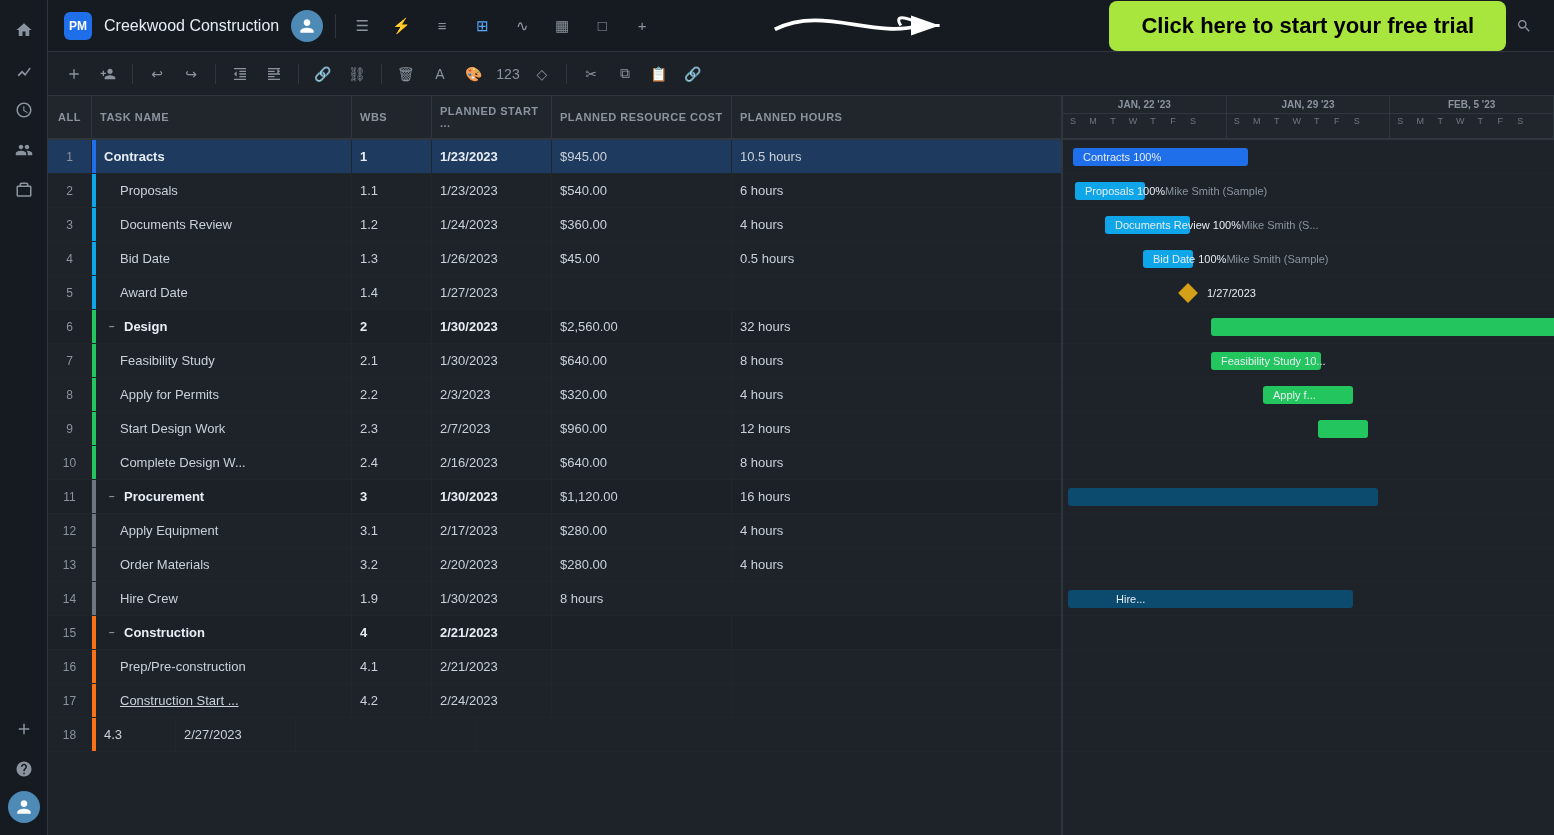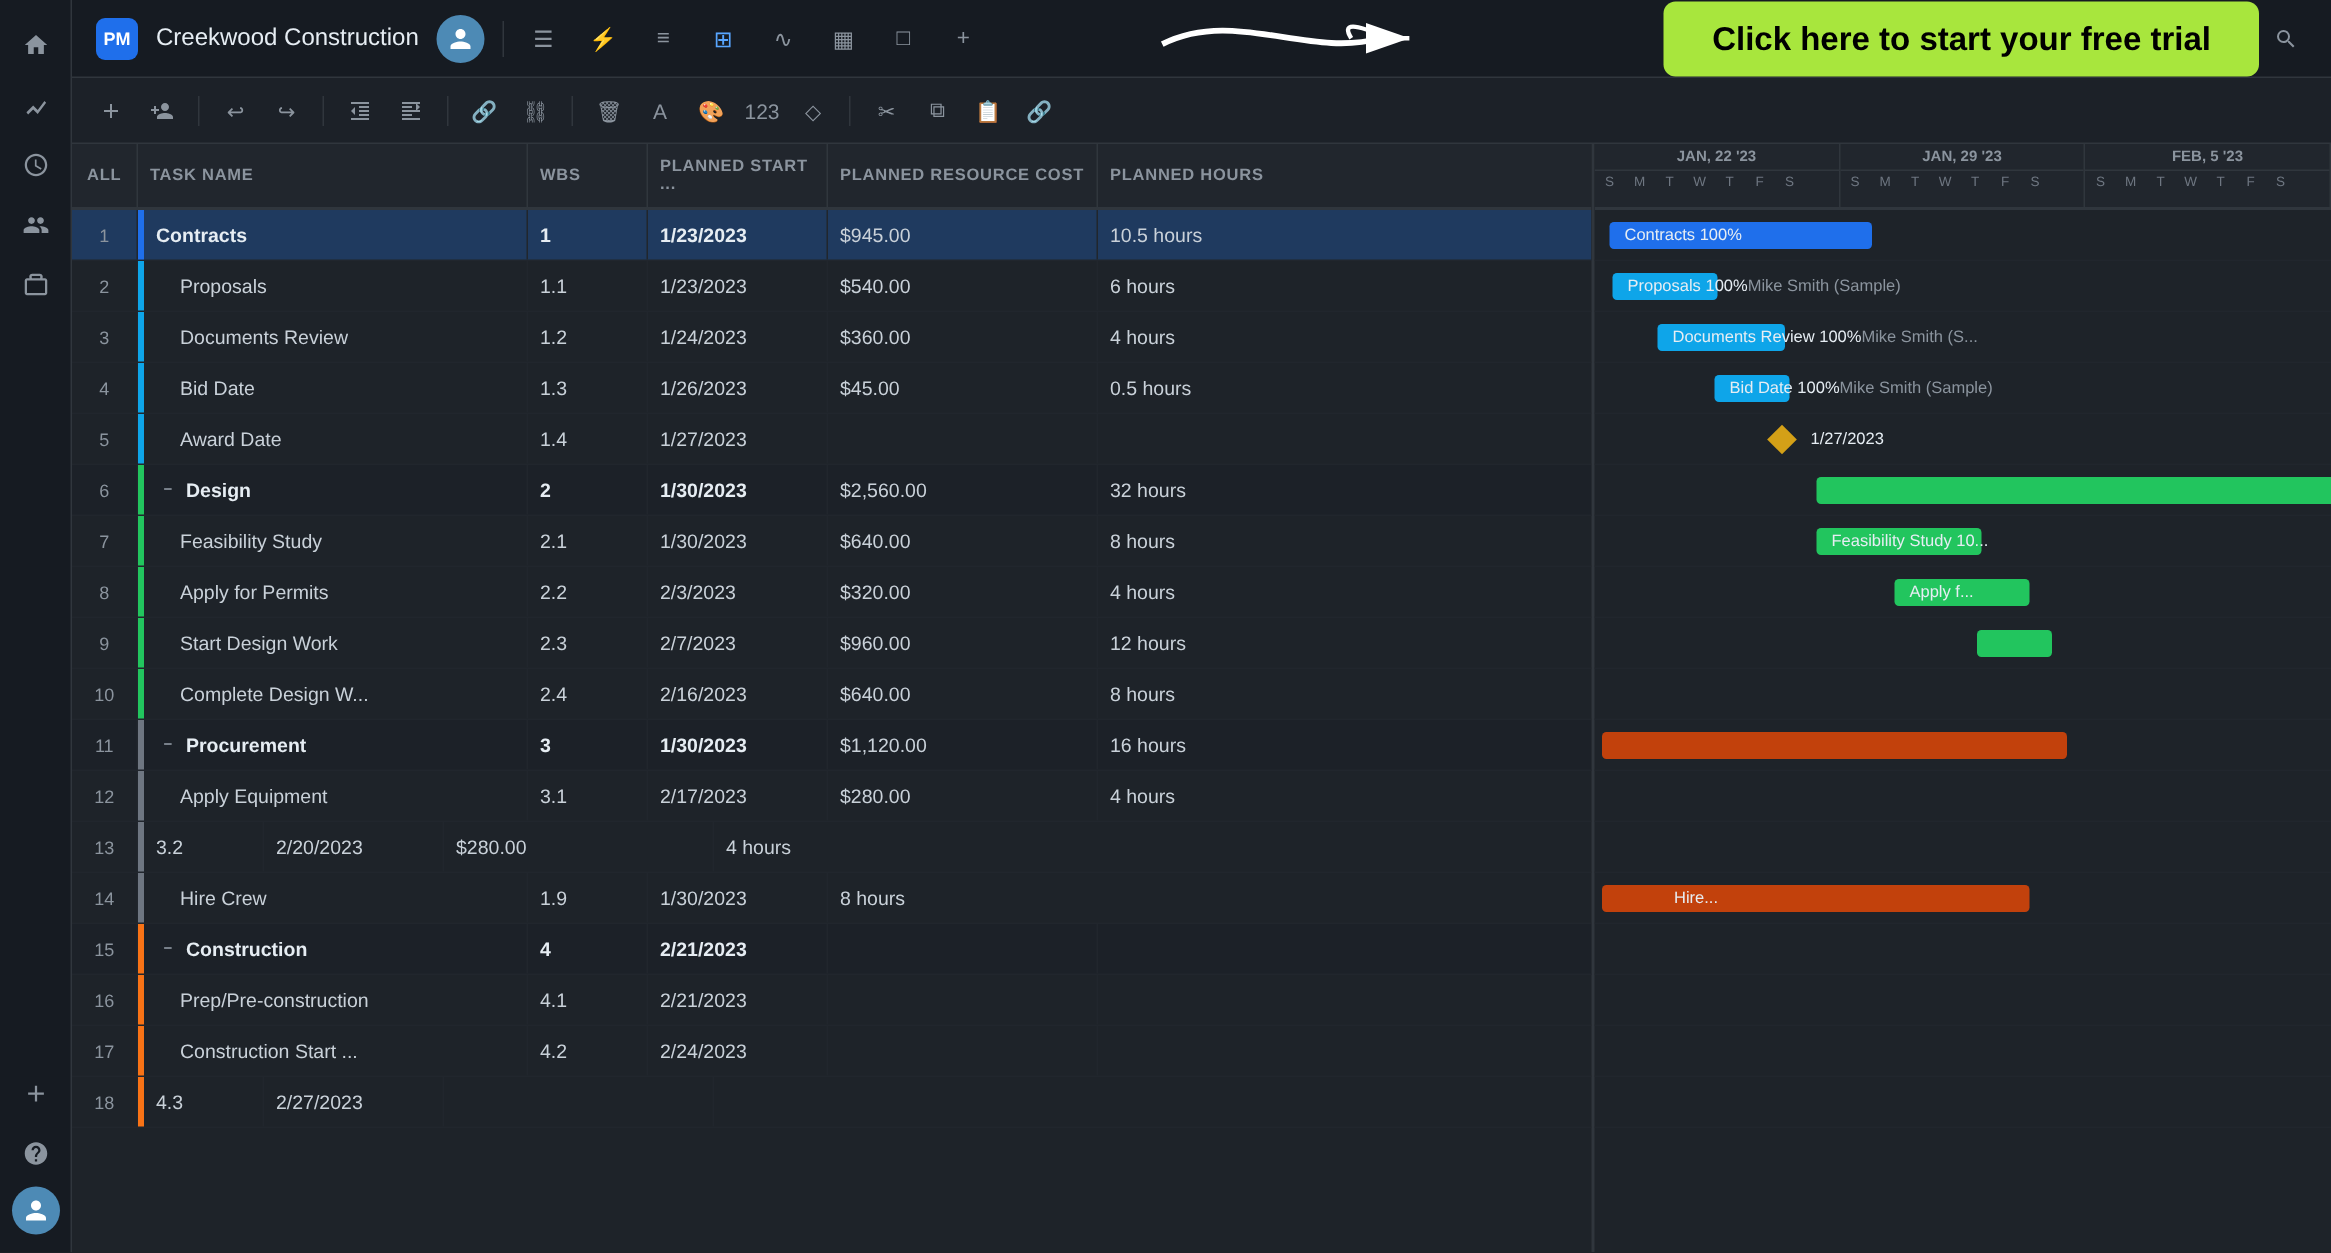--- a/index.html
+++ b/index.html
@@ -307,21 +307,21 @@
       align-items: center;
       padding: 0 6px;
       font-size: 11px;
       font-weight: 500;
       white-space: nowrap;
       overflow: visible;
     }
     .gantt-bar.blue { background: #1f6feb; color: white; }
     .gantt-bar.cyan { background: #0ea5e9; color: white; }
     .gantt-bar.green { background: #22c55e; color: #000; }
-    .gantt-bar.gray { background: #c2410c; color: white; padding-left: 44px; }
+    .gantt-bar.gray { background: #0c4a6e; color: white; padding-left: 44px; }
     .gantt-bar .bar-label {
       margin-left: 4px;
       font-size: 11px;
       color: #e6edf3;
       white-space: nowrap;
     }
 
   </style>
 </head>
 <body>
@@ -622,20 +622,24 @@
       Apply Equipment
     </div>
     <div class="td-cell col-wbs">3.1</div>
     <div class="td-cell col-start">2/17/2023</div>
     <div class="td-cell col-cost">$280.00</div>
     <div class="td-cell col-hours">4 hours</div>
   </div>
           <div class="row">
     <div class="td-cell col-num">13</div>
     <div style="width:4px; background:#6e7681; height:100%; flex-shrink:0;"></div>
+    <div class="td-cell col-task" style="padding-left: 24px; width: 256px; flex-shrink:0;">
+      
+      Order Materials
+    </div>
     <div class="td-cell col-wbs">3.2</div>
     <div class="td-cell col-start">2/20/2023</div>
     <div class="td-cell col-cost">$280.00</div>
     <div class="td-cell col-hours">4 hours</div>
   </div>
           <div class="row">
     <div class="td-cell col-num">14</div>
     <div style="width:4px; background:#6e7681; height:100%; flex-shrink:0;"></div>
     <div class="td-cell col-task" style="padding-left: 24px; width: 256px; flex-shrink:0;">
       
@@ -665,21 +669,21 @@
       Prep/Pre-construction
     </div>
     <div class="td-cell col-wbs">4.1</div>
     <div class="td-cell col-start">2/21/2023</div>
     <div class="td-cell col-cost"></div>
     <div class="td-cell col-hours"></div>
   </div>
           <div class="row">
     <div class="td-cell col-num">17</div>
     <div style="width:4px; background:#f97316; height:100%; flex-shrink:0;"></div>
-    <div class="td-cell col-task" style="padding-left: 24px; width: 256px; flex-shrink:0;">
+    <div class="td-cell col-task" style="padding-left: 24px; width: 256px; flex-shrink:0;text-decoration:underline;">
       
       Construction Start ...
     </div>
     <div class="td-cell col-wbs">4.2</div>
     <div class="td-cell col-start">2/24/2023</div>
     <div class="td-cell col-cost"></div>
     <div class="td-cell col-hours"></div>
   </div>
           <div class="row">
     <div class="td-cell col-num">18</div>

